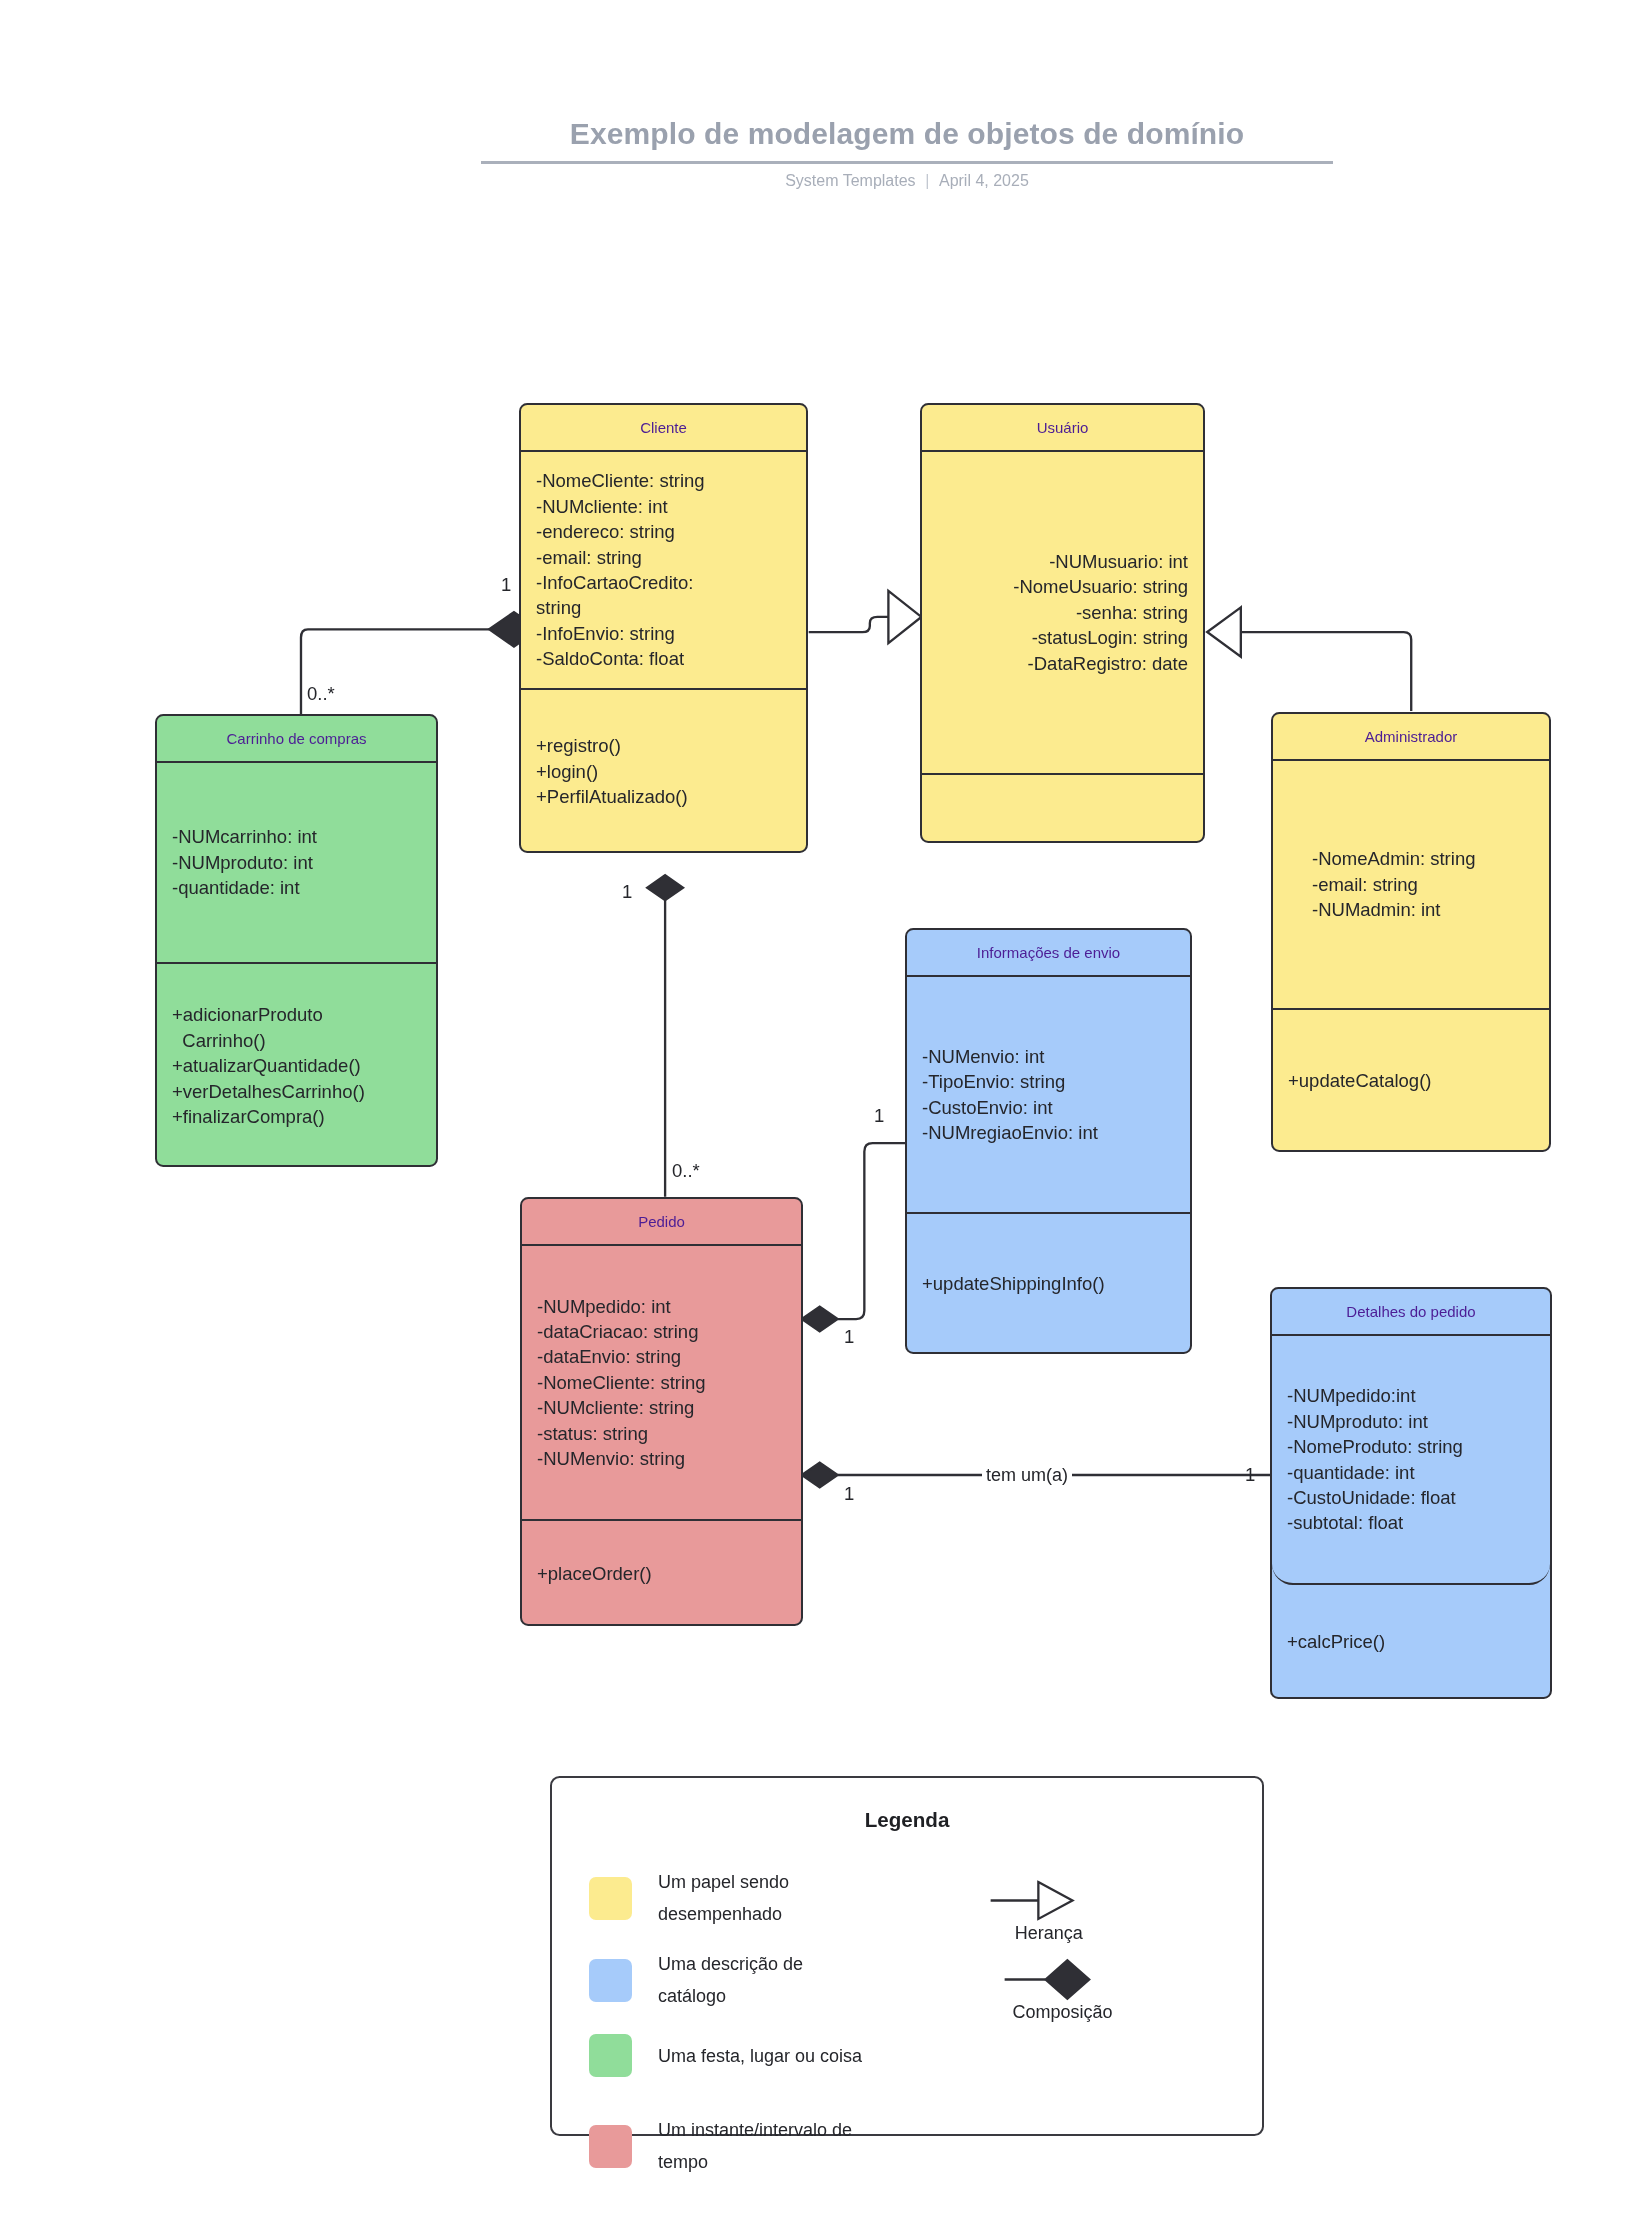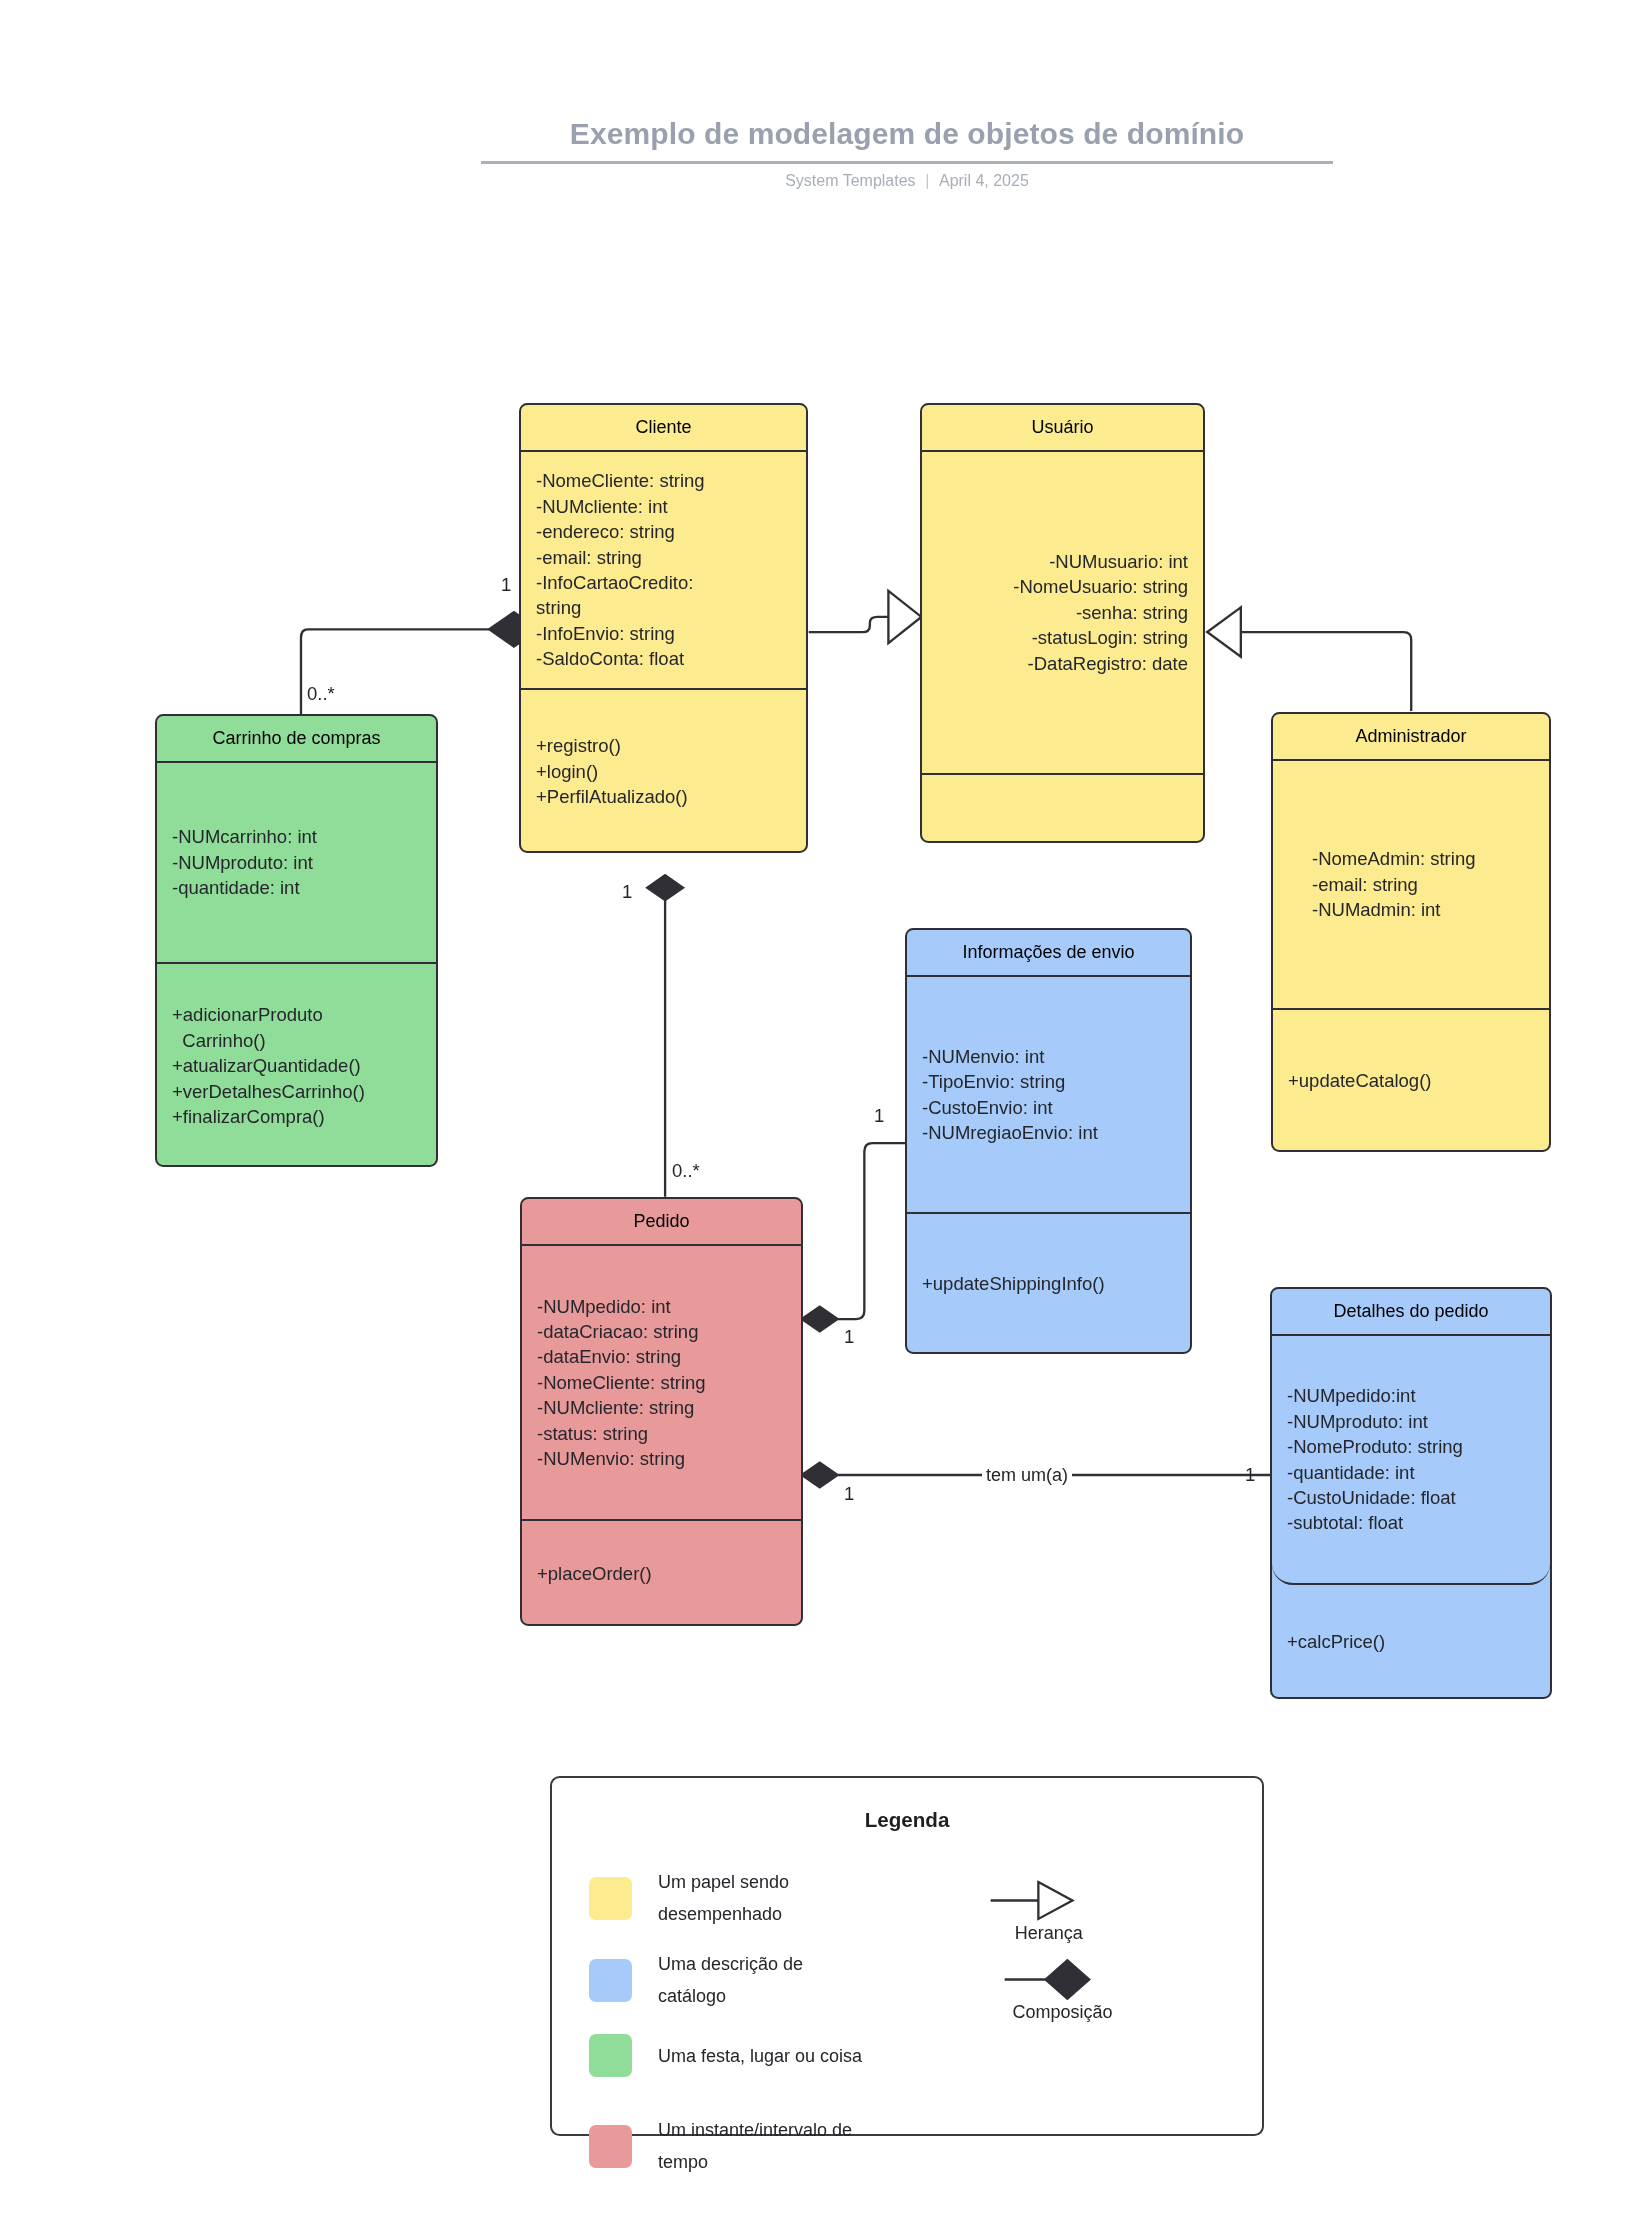--- a/index.html
+++ b/index.html
@@ -13,21 +13,21 @@
              font-size:30px;font-weight:bold;color:#9aa1ae;letter-spacing:0.1px;}
   #title-rule{position:absolute;left:481px;top:161px;width:852px;height:3.4px;background:#aab0bb;}
   #doc-sub{position:absolute;left:481px;top:172px;width:852px;text-align:center;
            font-size:16px;color:#a8aeb9;}
   #doc-sub .sep{display:inline-block;padding:0 9.6px;color:#c3c8d1;}
 
   
   .uml{position:absolute;box-sizing:border-box;border:2.1px solid #2f2f35;border-radius:8.2px;
        overflow:hidden;}
   .uml .hdr{box-sizing:border-box;width:100%;text-align:center;
-            font-size:18px;color:#000000;display:flex;align-items:center;justify-content:center;
+            font-size:15px;color:#4c1d95;display:flex;align-items:center;justify-content:center;
             border-bottom:2.1px solid #2f2f35;}
   .uml .sect{box-sizing:border-box;width:100%;padding:0 15px;
              font-size:18.5px;line-height:25.4px;color:#25262b;
              display:flex;flex-direction:column;justify-content:center;}
   .uml .sect.attrs{border-bottom:2.1px solid #2f2f35;}
   .uml .sect div{white-space:pre-wrap;}
 
   .c-yellow{background:#FCEB8F;}
   .c-blue{background:#A6CBFA;}
   .c-green{background:#90DD9A;}

